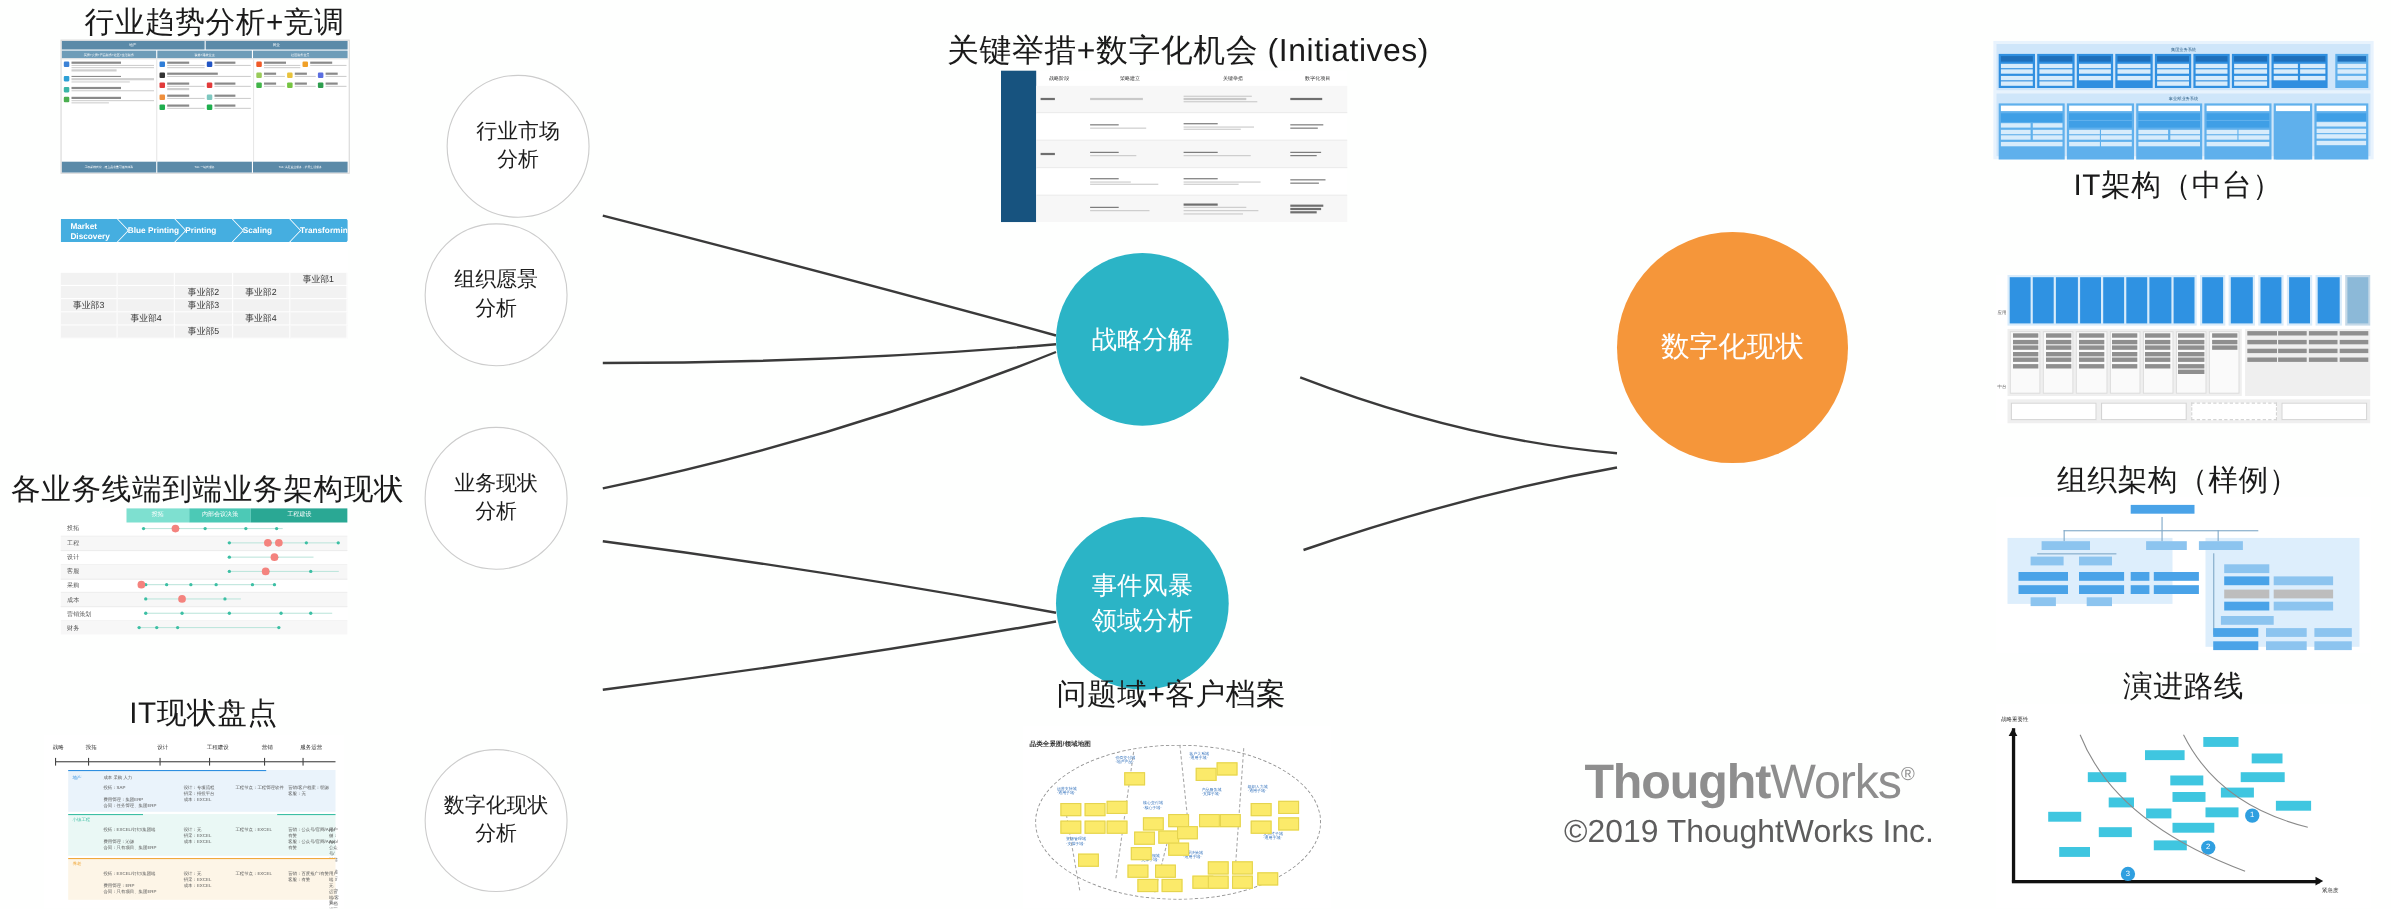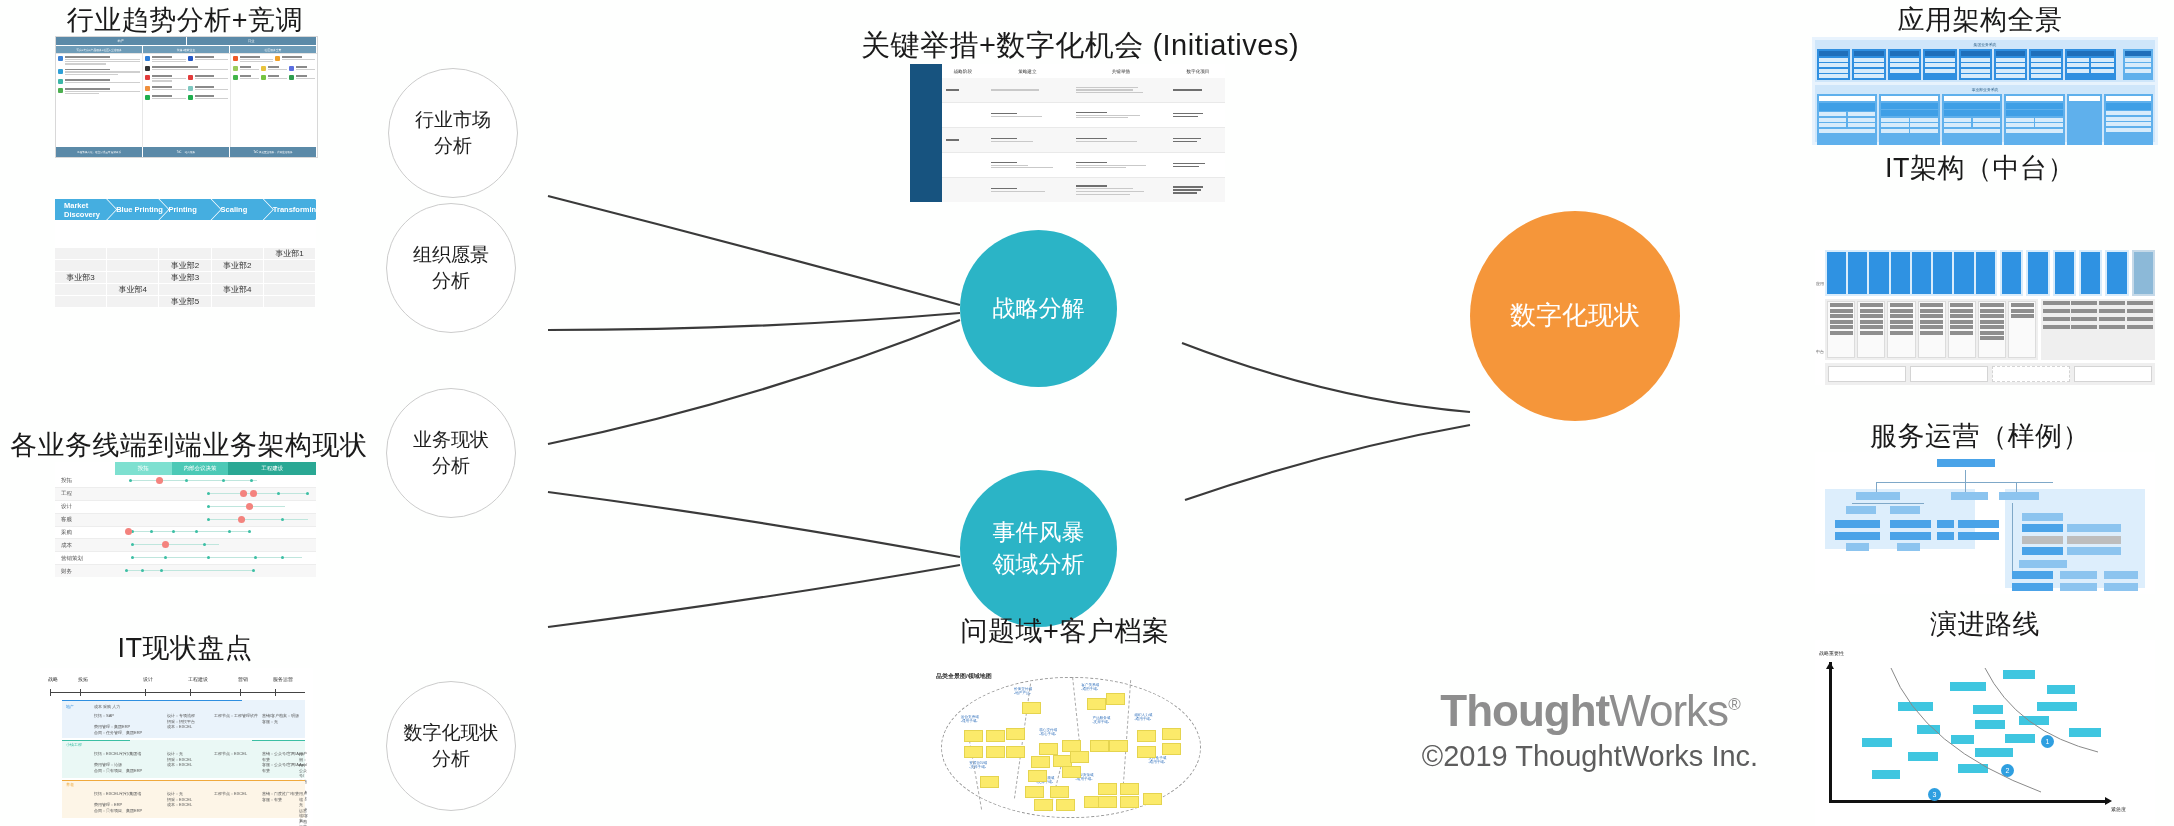--- a/index.html
+++ b/index.html
@@ -180,21 +180,21 @@
 
     <path d="M 548 492 Q 760 520 960 557"></path>
 
     <path d="M 548 627 Q 760 600 960 565"></path>
 
     <path d="M 1182 343 Q 1330 400 1470 412"></path>
 
     <path d="M 1185 500 Q 1330 450 1470 425"></path>
   </svg>
 
-  <div class="sec-title" style="left:30px;top:2px;width:310px;text-align:center;">行业趋势分析+竞调</div>
+  <div class="sec-title" style="left:40px;top:2px;width:310px;text-align:center;">行业趋势分析+竞调</div>
   <div class="thumb bordered" style="left:55px;top:36px;width:261px;height:120px;">
     <div class="cm">
       <div class="cm-top">
           <div>地产</div>
           <div>同业</div>
         </div>
       <div class="cm-sub">
           <div>买房+卖房+产品服务+社区+生活服务</div>
           <div>装修+建材业主</div>
           <div>社区服务全景</div>
@@ -531,21 +531,21 @@
         <div class="it-cell" style="left:4px;top:2px;color:#f0a93c;">养老</div>
         <div class="it-cell" style="left:32px;top:11px;">投拓：EXCEL/钉钉/集团端<br><br>费用管理：ERP<br>合同：只有项目、集团ERP</div>
         <div class="it-cell" style="left:105px;top:11px;">设计：无<br>招采：EXCEL<br>成本：EXCEL</div>
         <div class="it-cell" style="left:152px;top:11px;">工程节点：EXCEL</div>
         <div class="it-cell" style="left:200px;top:11px;">营销：百度推广/有赞<br>客服：有赞</div>
         <div class="it-cell" style="left:237px;top:11px;">用户端：无<br>运营端/客户档案：Excel/本地</div>
       </div>
     </div>
   </div>
 
-  <div class="circle-outline" style="left:388px;top:68px;width:128px;height:128px;">
+  <div class="circle-outline" style="left:406px;top:68px;width:128px;height:128px;">
     <span>
       <span>行业市场</span><br>
       <span>分析</span>
     </span>
   </div>
   <div class="circle-outline" style="left:386px;top:203px;width:128px;height:128px;">
     <span>
       <span>组织愿景</span><br>
       <span>分析</span>
     </span>
@@ -728,21 +728,20 @@
       <div class="es-note" style="left:60%;top:82%"></div>
       <div class="es-note" style="left:68%;top:82%"></div>
       <div class="es-note" style="left:76%;top:80%"></div>
     </div>
   </div>
 
   <div class="circle-fill orange" style="left:1470px;top:211px;width:210px;height:210px;">
     <span>数字化现状</span>
   </div>
 
-  <div class="sec-title" style="left:1860px;top:2px;width:240px;">应用架构全景</div>
   <div class="thumb" style="left:1812px;top:37px;width:346px;height:108px;">
     <div class="aa">
       <div class="aa-band">
         <div class="aa-band-t">集团业务系统</div>
         <div class="aa-row">
           <div class="aa-col">
               <div class="aa-hd"></div>
               <div class="aa-it"></div>
               <div class="aa-it"></div>
               <div class="aa-it"></div>
@@ -1018,21 +1017,21 @@
         <div class="mp-r3">
           <div title="私有云"></div>
           <div title="公有云"></div>
           <div style="border-style:dashed" title="IoT"></div>
           <div title="DevOps平台"></div>
         </div>
       </div>
     </div>
   </div>
 
-  <div class="sec-title" style="left:1855px;top:418px;width:250px;">服务运营（样例）</div>
+  <div class="sec-title" style="left:1855px;top:418px;width:250px;">组织架构（样例）</div>
   <div class="thumb" style="left:1815px;top:452px;width:340px;height:142px;">
     <div class="oc">
       <div class="oc-pane" style="left:3%;top:26%;width:44%;height:42%;"></div>
       <div class="oc-pane" style="left:56%;top:26%;width:41%;height:70%;"></div>
       <div class="oc-box" style="left:36%;top:5%;width:17%;"></div>
       <div class="oc-ln" style="left:44%;top:13%;width:1px;height:8%;"></div>
       <div class="oc-ln" style="left:18%;top:21%;width:52%;height:1px;"></div>
       <div class="oc-ln" style="left:18%;top:21%;width:1px;height:7%;"></div>
       <div class="oc-ln" style="left:44%;top:21%;width:1px;height:7%;"></div>
       <div class="oc-ln" style="left:59%;top:21%;width:1px;height:7%;"></div>

